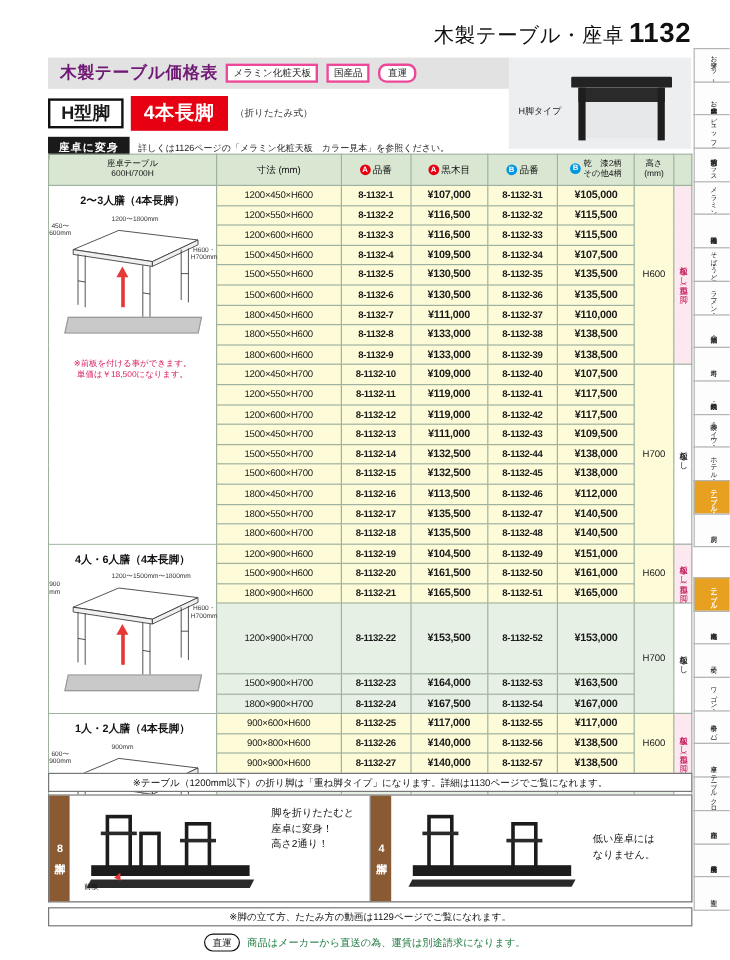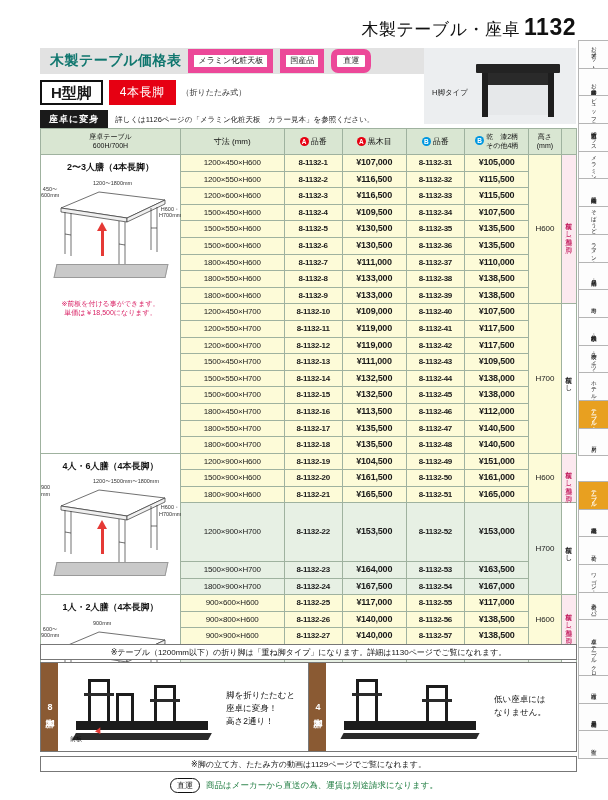--- a/index.html
+++ b/index.html
@@ -21,34 +21,34 @@
     white-space:nowrap;
   }
   .page-title .num { font-size:23px; font-weight:bold; margin-left:4px; }
 
   
   .leftcol { position:absolute; left:40px; top:48px; width:385px; }
   .title-bar {
     background:#e2e2e2; height:26px; display:flex; align-items:center;
     padding-left:10px; gap:7px;
   }
-  .title-bar .maintitle { font-size:14px; font-weight:bold; letter-spacing:0.5px; color:#0f766e; }
+  .title-bar .maintitle { font-size:14px; font-weight:bold; letter-spacing:0.5px; color:#701a75; }
   .tagbox {
-    font-size:8px; padding:2px 4px; background:#fff; border:6px solid #ec4899;
+    font-size:8px; padding:2px 4px; background:#fff; border:2px solid #ec4899;
     color:#222; line-height:1;
   }
   .tagbox.round { border-radius:7px; padding:2px 6px; }
 
   .badge-row { display:flex; align-items:center; gap:6px; margin-top:6px; }
   .htype {
     border:2px solid #111; font-size:15px; font-weight:bold;
     padding:2px 9px; background:#fff; line-height:1.15;
   }
   .redbadge {
-    background:#e60012; color:#fff; font-size:12px; font-weight:normal;
+    background:#e60012; color:#fff; font-size:16px; font-weight:bold;
     padding:4px 11px; letter-spacing:0.5px;
   }
   .smallnote { font-size:8px; color:#333; }
 
   .unitrow { display:flex; align-items:center; gap:7px; margin-top:5px; }
   .blackbadge {
     background:#1a1a1a; color:#fff; font-size:9px; font-weight:bold;
     padding:3px 9px; letter-spacing:1px;
   }
   .unitnote { font-size:7.5px; color:#222; }
@@ -603,21 +603,21 @@
       <div class="leg-art">
         <div class="leg-base" style="left:18px; top:58px; width:132px; height:9px;"></div>
         <div class="leg-u" style="left:30px; top:16px; width:22px; height:46px;"></div>
         <div class="leg-u" style="left:58px; top:30px; width:18px; height:32px;"></div>
         <div class="leg-u" style="left:96px; top:22px; width:22px; height:42px;"></div>
         <div class="leg-rail" style="left:26px; top:30px; width:30px; height:3px;"></div>
         <div class="leg-rail" style="left:92px; top:36px; width:30px; height:3px;"></div>
         <div class="leg-rail" style="left:16px; top:70px; width:136px; height:7px; transform:skewX(-28deg);"></div>
         <div class="red-small-arrow" style="left:38px; top:64px;"></div>
         <div class="leg-lbl" style="left:12px; top:72px;">前板</div>
-        <div class="leg-cap" style="left:168px; top:26px;">
+        <div class="leg-cap" style="left:168px; top:8px;">
           <div>脚を折りたたむと</div>
           <div>座卓に変身！</div>
           <div>高さ2通り！</div>
         </div>
       </div>
     </div>
     <div class="leg-divider"></div>
     <div class="leg-panel">
       <div class="leg-tab">
           <span>4本脚</span>

